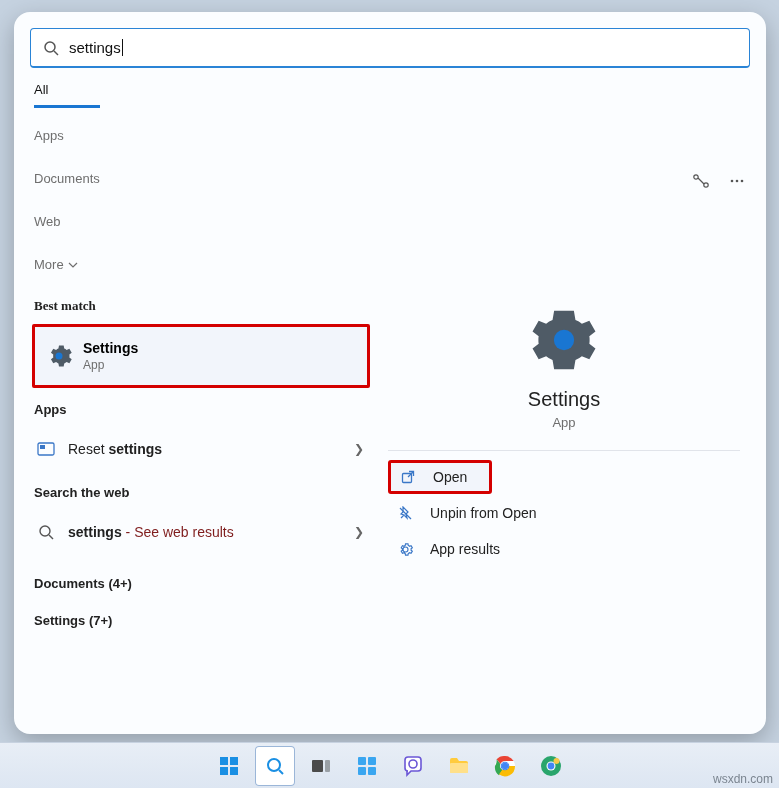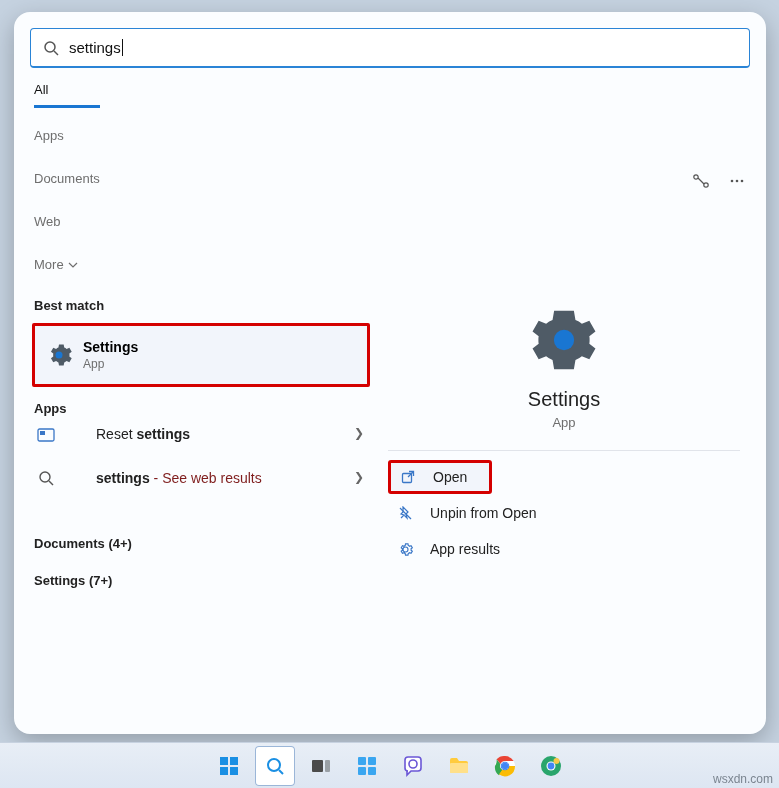--- a/index.html
+++ b/index.html
@@ -66,43 +66,42 @@
     gap: 10px;
   }
   .left { width: 338px; }
   .right { flex: 1; }
   .section-head {
     font-size: 13px;
     font-weight: 600;
     color: #222;
     margin: 14px 0 10px 2px;
   }
-  .left .section-head:first-child { margin-top: 0; }
+  .left .section-head:first-child { margin-top: 0; font-family: Liberation Serif, serif; }
   
   .best-match {
     border: 3px solid #d40000;
     background: #f2f5fb;
     border-radius: 2px;
     padding: 10px 10px;
     display: flex;
     align-items: center;
     gap: 10px;
     height: 64px;
   }
   .best-match .title { font-weight: 600; font-size: 14px; }
   .best-match .sub { font-size: 12px; color: #6e6e6e; margin-top: 2px; }
   
   .row {
-    display: flex; align-items: flex-start;
+    display: flex; align-items: center;
     height: 44px;
     padding: 0 6px 0 2px;
     cursor: pointer;
     color: #222;
     font-size: 14px;
-    gap: 28px;
   }
   .row .ic { width: 24px; display:flex; justify-content:center; margin-right: 10px; }
   .row .lbl { flex: 1; }
   .row .lbl .light { color: #7f1d1d; font-weight: 400; }
   .row .chev { color: #666; font-size: 12px; }
   
   .preview {
     display:flex; flex-direction:column; align-items:center;
     padding-top: 10px;
   }
@@ -222,20 +221,21 @@
               <rect x="1" y="3" width="16" height="12" rx="1.5" fill="none" stroke="#3a77c7" stroke-width="1.3"></rect>
               <rect x="3" y="5" width="5" height="4" fill="#3a77c7"></rect>
             </svg>
         </span>
         <span class="lbl">
           <span>Reset </span><b>settings</b>
         </span>
         <span class="chev">❯</span>
       </div>
 
+      <div class="section-head">Search the web</div>
       <div class="row">
         <span class="ic">
           <svg width="16" height="16" viewBox="0 0 16 16">
               <circle cx="7" cy="7" r="5" fill="none" stroke="#555" stroke-width="1.4"></circle>
               <line x1="11" y1="11" x2="15" y2="15" stroke="#555" stroke-width="1.4"></line>
             </svg>
         </span>
         <span class="lbl">
           <b>settings</b><span class="light"> - See web results</span>
         </span>

